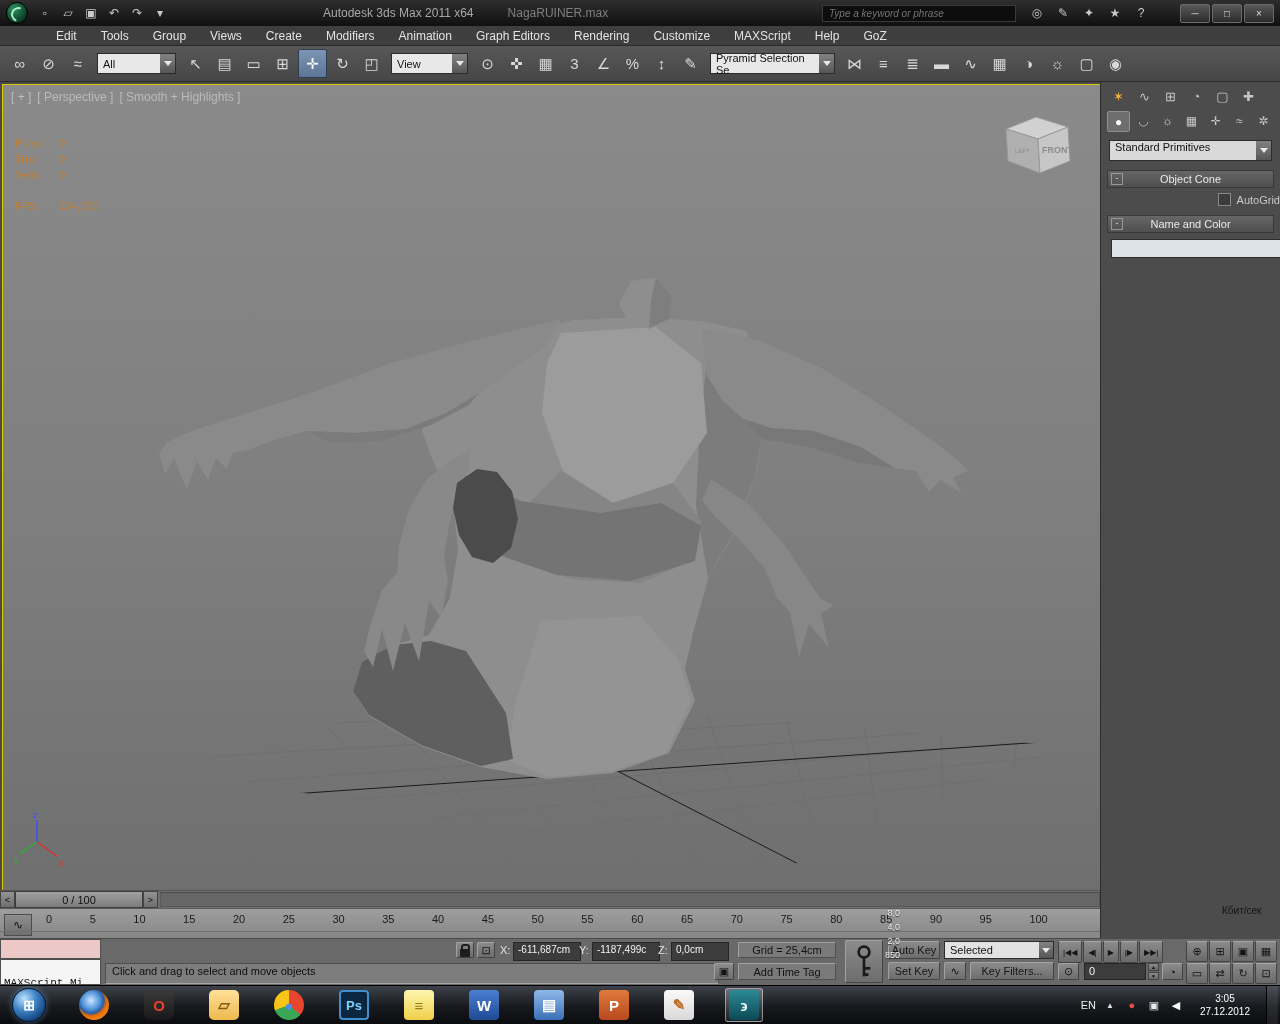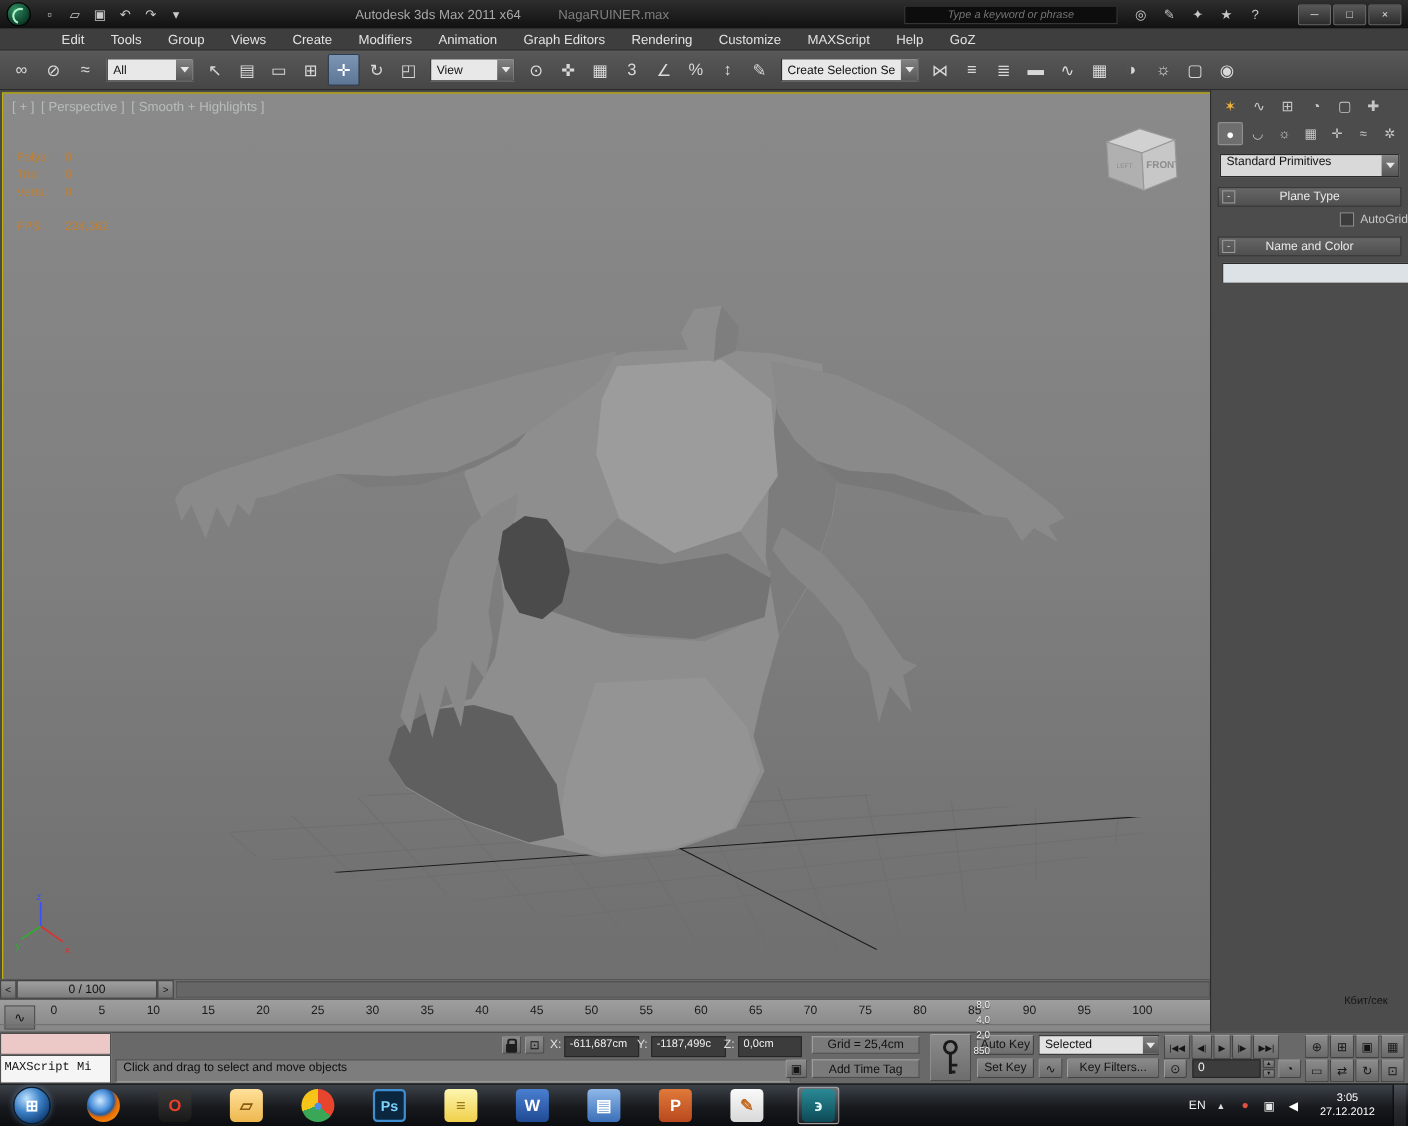--- a/index.html
+++ b/index.html
@@ -12,21 +12,21 @@
   .applogo{width:30px;height:22px;display:flex;align-items:center;justify-content:center;}
   .applogo .orb{width:20px;height:20px;border-radius:50%;background:radial-gradient(circle at 35% 30%,#2f8f63,#0c3d28 70%,#041a10);
                 border:1px solid #000;position:relative;}
   .applogo .orb:before{content:"";position:absolute;left:4px;top:4px;width:11px;height:11px;border:2px solid #aef0c8;
                 border-color:#aef0c8 transparent transparent #aef0c8;border-radius:50%;transform:rotate(-25deg);}
   .qat{display:flex;gap:1px;}
   .qbtn{width:22px;height:20px;color:#c9c9c9;font-size:12px;display:flex;align-items:center;justify-content:center;border-radius:2px;}
   .titletext{margin-left:150px;color:#a8a8a8;font-size:12px;white-space:nowrap;}
   .doctext{margin-left:32px;color:#7f7f7f;font-size:12px;white-space:nowrap;}
   .searchbox{margin-left:auto;width:180px;height:15px;background:#0d0d0d;border:1px solid #3a3a3a;
-             color:#6f6f6f;font-style:italic;font-size:10px;padding:0 6px;font-family:"Liberation Sans",sans-serif;text-align:center;}
+             color:#6f6f6f;font-style:italic;font-size:10px;padding:0 6px;font-family:"Liberation Sans",sans-serif;}
   .tb-right-icons{display:flex;gap:4px;margin-left:8px;}
   .winbtns{display:flex;gap:2px;margin-left:26px;margin-right:4px;}
   .winbtn{width:28px;height:17px;background:linear-gradient(#585858,#2c2c2c);border:1px solid #6a6a6a;
           color:#ddd;font-size:10px;display:flex;align-items:center;justify-content:center;border-radius:2px;}
 
   
   .menubar{position:absolute;left:0;top:26px;width:1280px;height:20px;background:#3e3e3e;border-bottom:1px solid #2a2a2a;
            display:flex;align-items:center;padding-left:44px;box-sizing:border-box;}
   .menu-item{padding:2px 12px;color:#e3e3e3;font-size:12px;cursor:default;}
 
@@ -88,21 +88,21 @@
             border-top:1px solid #5a5a5a;box-sizing:border-box;}
   .tb-ticks{position:absolute;left:46px;right:52px;top:4px;display:flex;justify-content:space-between;color:#1b1b1b;font-size:11px;}
   .tb-ruleline{position:absolute;left:0;right:0;bottom:6px;height:1px;background:#6f6f6f;}
   .minicurve{position:absolute;left:4px;top:5px;width:26px;height:20px;background:linear-gradient(#8e8e8e,#707070);
              border:1px solid #4c4c4c;color:#111;font-size:12px;display:flex;align-items:center;justify-content:center;}
 
   
   .statusbar{position:absolute;left:0;top:938px;width:1280px;height:47px;background:#696969;border-top:1px solid #4a4a4a;}
   .mxs-pink{position:absolute;left:0;top:0;width:101px;height:20px;background:#ecc9c7;border:1px solid #4f4f4f;box-sizing:border-box;}
   .mxs-white{position:absolute;left:0;top:20px;width:101px;height:26px;background:#f5f5f5;border:1px solid #4f4f4f;
-             box-sizing:border-box;color:#111;padding:5px 3px 0;font-family:"Liberation Mono",monospace;font-size:11px;overflow:hidden;white-space:nowrap;}
+             box-sizing:border-box;color:#111;padding:17px 3px 0;font-family:"Liberation Mono",monospace;font-size:11px;overflow:hidden;white-space:nowrap;}
   .status-field{position:absolute;left:105px;top:3px;width:345px;height:16px;background:#8c8c8c;border:1px solid #4f4f4f;
                 border-bottom-color:#a6a6a6;color:#0e0e0e;padding:1px 6px;}
   .prompt-field{position:absolute;left:105px;top:24px;width:600px;height:17px;background:#7d7d7d;border:1px solid #4f4f4f;
                 border-bottom-color:#a6a6a6;color:#0e0e0e;padding:1px 6px;}
   .sb-btn{position:absolute;background:linear-gradient(#8b8b8b,#6d6d6d);border:1px solid #434343;border-top-color:#a2a2a2;
           border-left-color:#a2a2a2;color:#141414;display:flex;align-items:center;justify-content:center;font-size:11px;border-radius:2px;box-sizing:border-box;}
   .coordlab{position:absolute;top:5px;color:#e2e2e2;font-size:11px;}
   .coordfield{position:absolute;top:3px;height:15px;background:#3c3c3c;border:1px solid #262626;color:#f2f2f2;
               font-size:10px;padding:1px 4px;overflow:hidden;white-space:nowrap;}
   .panel3d{position:absolute;background:#7a7a7a;border:1px solid #4f4f4f;border-top-color:#a2a2a2;border-left-color:#a2a2a2;
@@ -231,21 +231,21 @@
     <span class="tbicon">⊙</span>
         <span class="tbicon">✜</span>
         <span class="tbicon">▦</span>
         <span class="tbicon">3</span>
         <span class="tbicon">∠</span>
         <span class="tbicon">%</span>
         <span class="tbicon">↕</span>
         <span class="tbicon">✎</span>
       </div>
     <div class="tbcombo" style="width:118px">
-      <span>Create Selection Se</span>
+      <span>Pyramid Selection Se</span>
       <span class="arrowbox">
           <span class="tri"></span>
         </span>
     </div>
     <div class="tbgroup">
 
     <span class="tbicon">⋈</span>
         <span class="tbicon">≡</span>
         <span class="tbicon">≣</span>
         <span class="tbicon">▬</span>
@@ -378,21 +378,21 @@
       </div>
     <div class="cp-combo">
       <span>Standard Primitives</span>
       <span class="arrowbox" style="width:15px;height:100%;margin-left:auto;background:linear-gradient(#828282,#565656);display:flex;align-items:center;justify-content:center;">
           <span class="tri"></span>
         </span>
     </div>
 
     <div class="rollout">
       <span class="minus">-</span>
-      <span>Plane Type</span>
+      <span>Object Cone</span>
     </div>
     <div class="autogrid">
       <span class="checkbox"></span>
       <span>AutoGrid</span>
     </div>
 
     <div class="rollout">
       <span class="minus">-</span>
       <span>Name and Color</span>
     </div>

